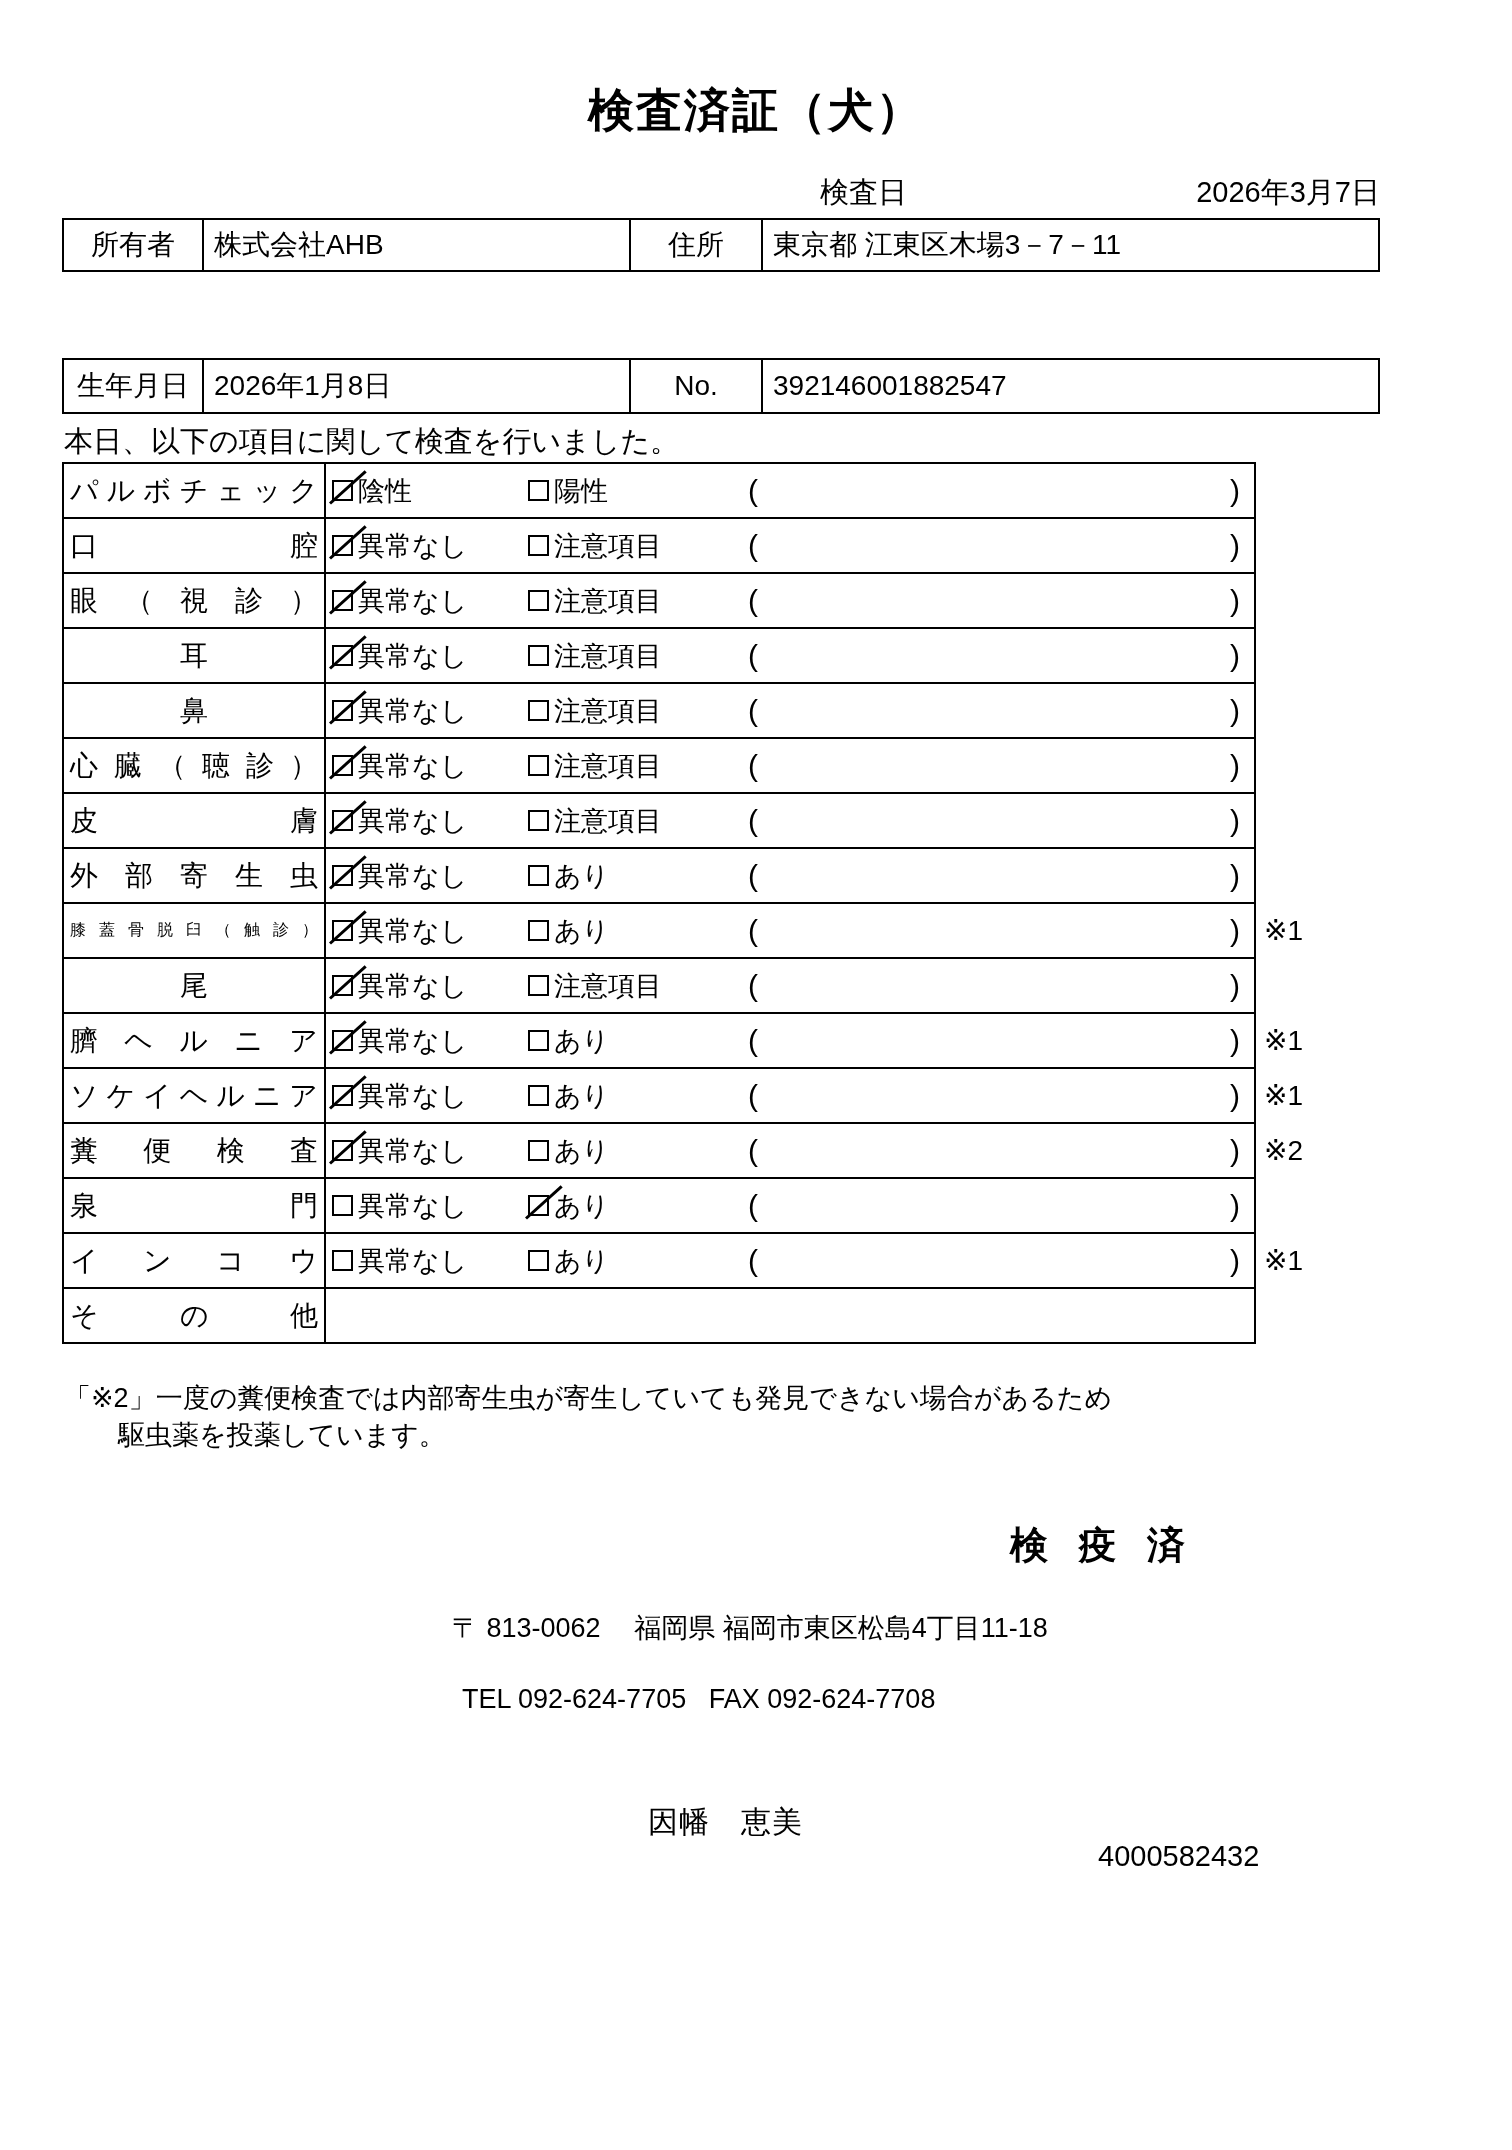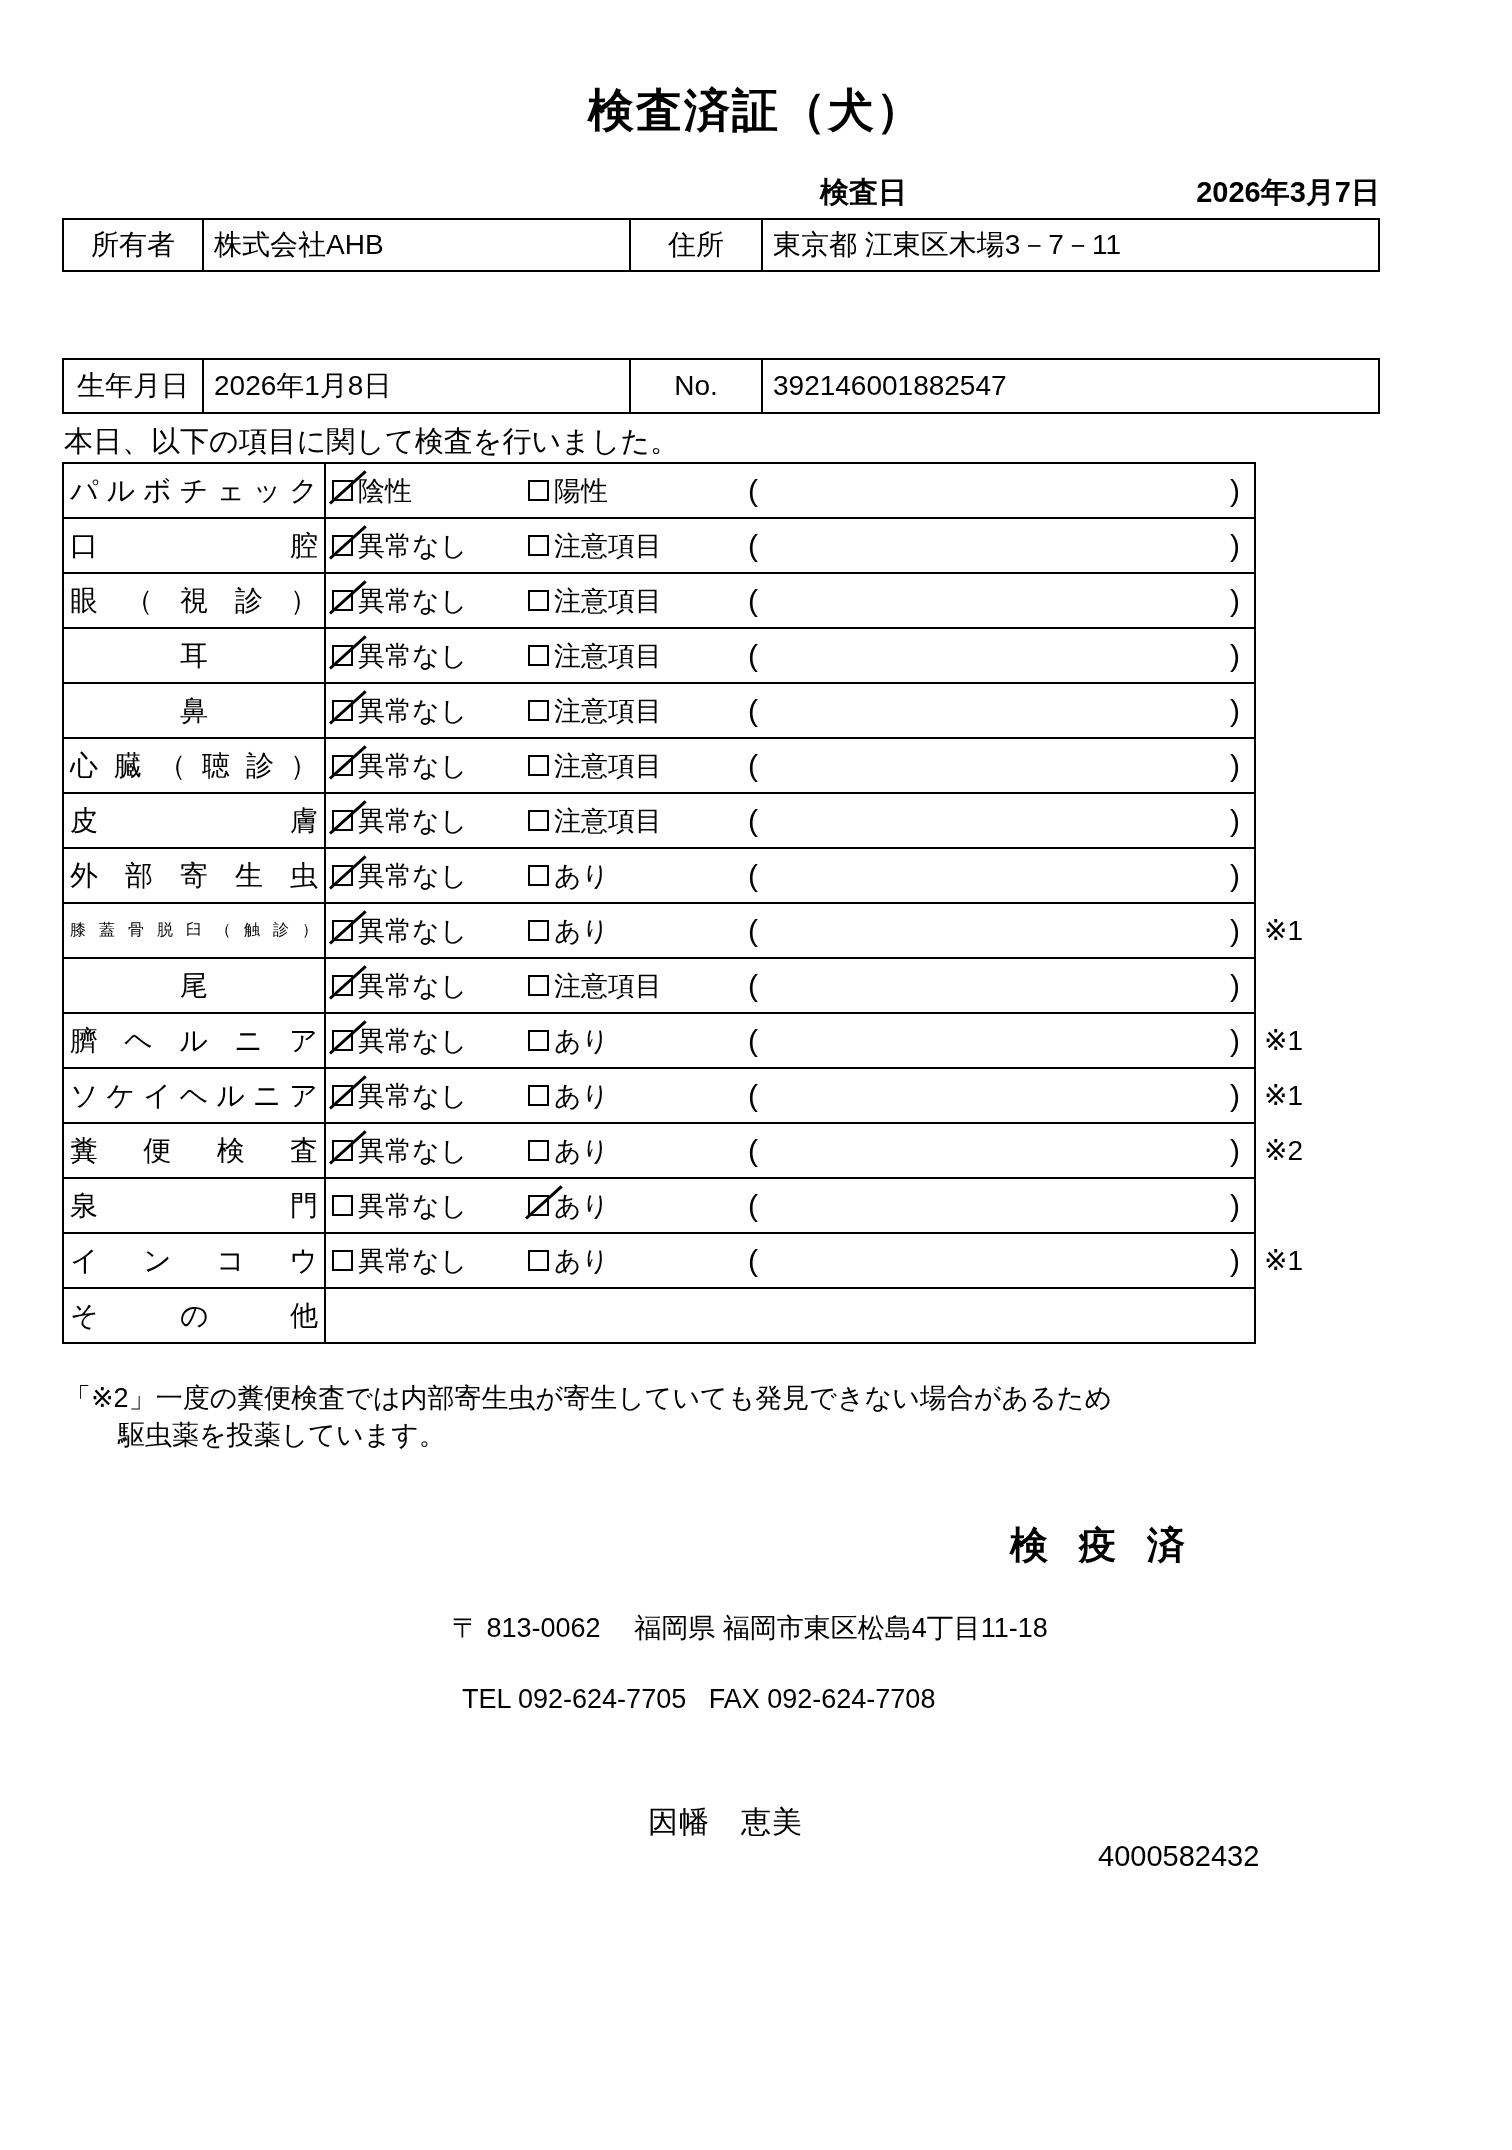--- a/index.html
+++ b/index.html
@@ -36,21 +36,20 @@
 
   
   .insp-date-row {
     position: absolute;
     top: 173px;
     left: 820px;
     width: 560px;
     display: flex;
     align-items: flex-start;
     font-size: 29px;
-    font-weight: bold;
   }
   .insp-date-value {
     margin-left: auto;
     font-size: 29px;
     letter-spacing: 0px;
   }
 
   
   .tbl {
     position: absolute;

